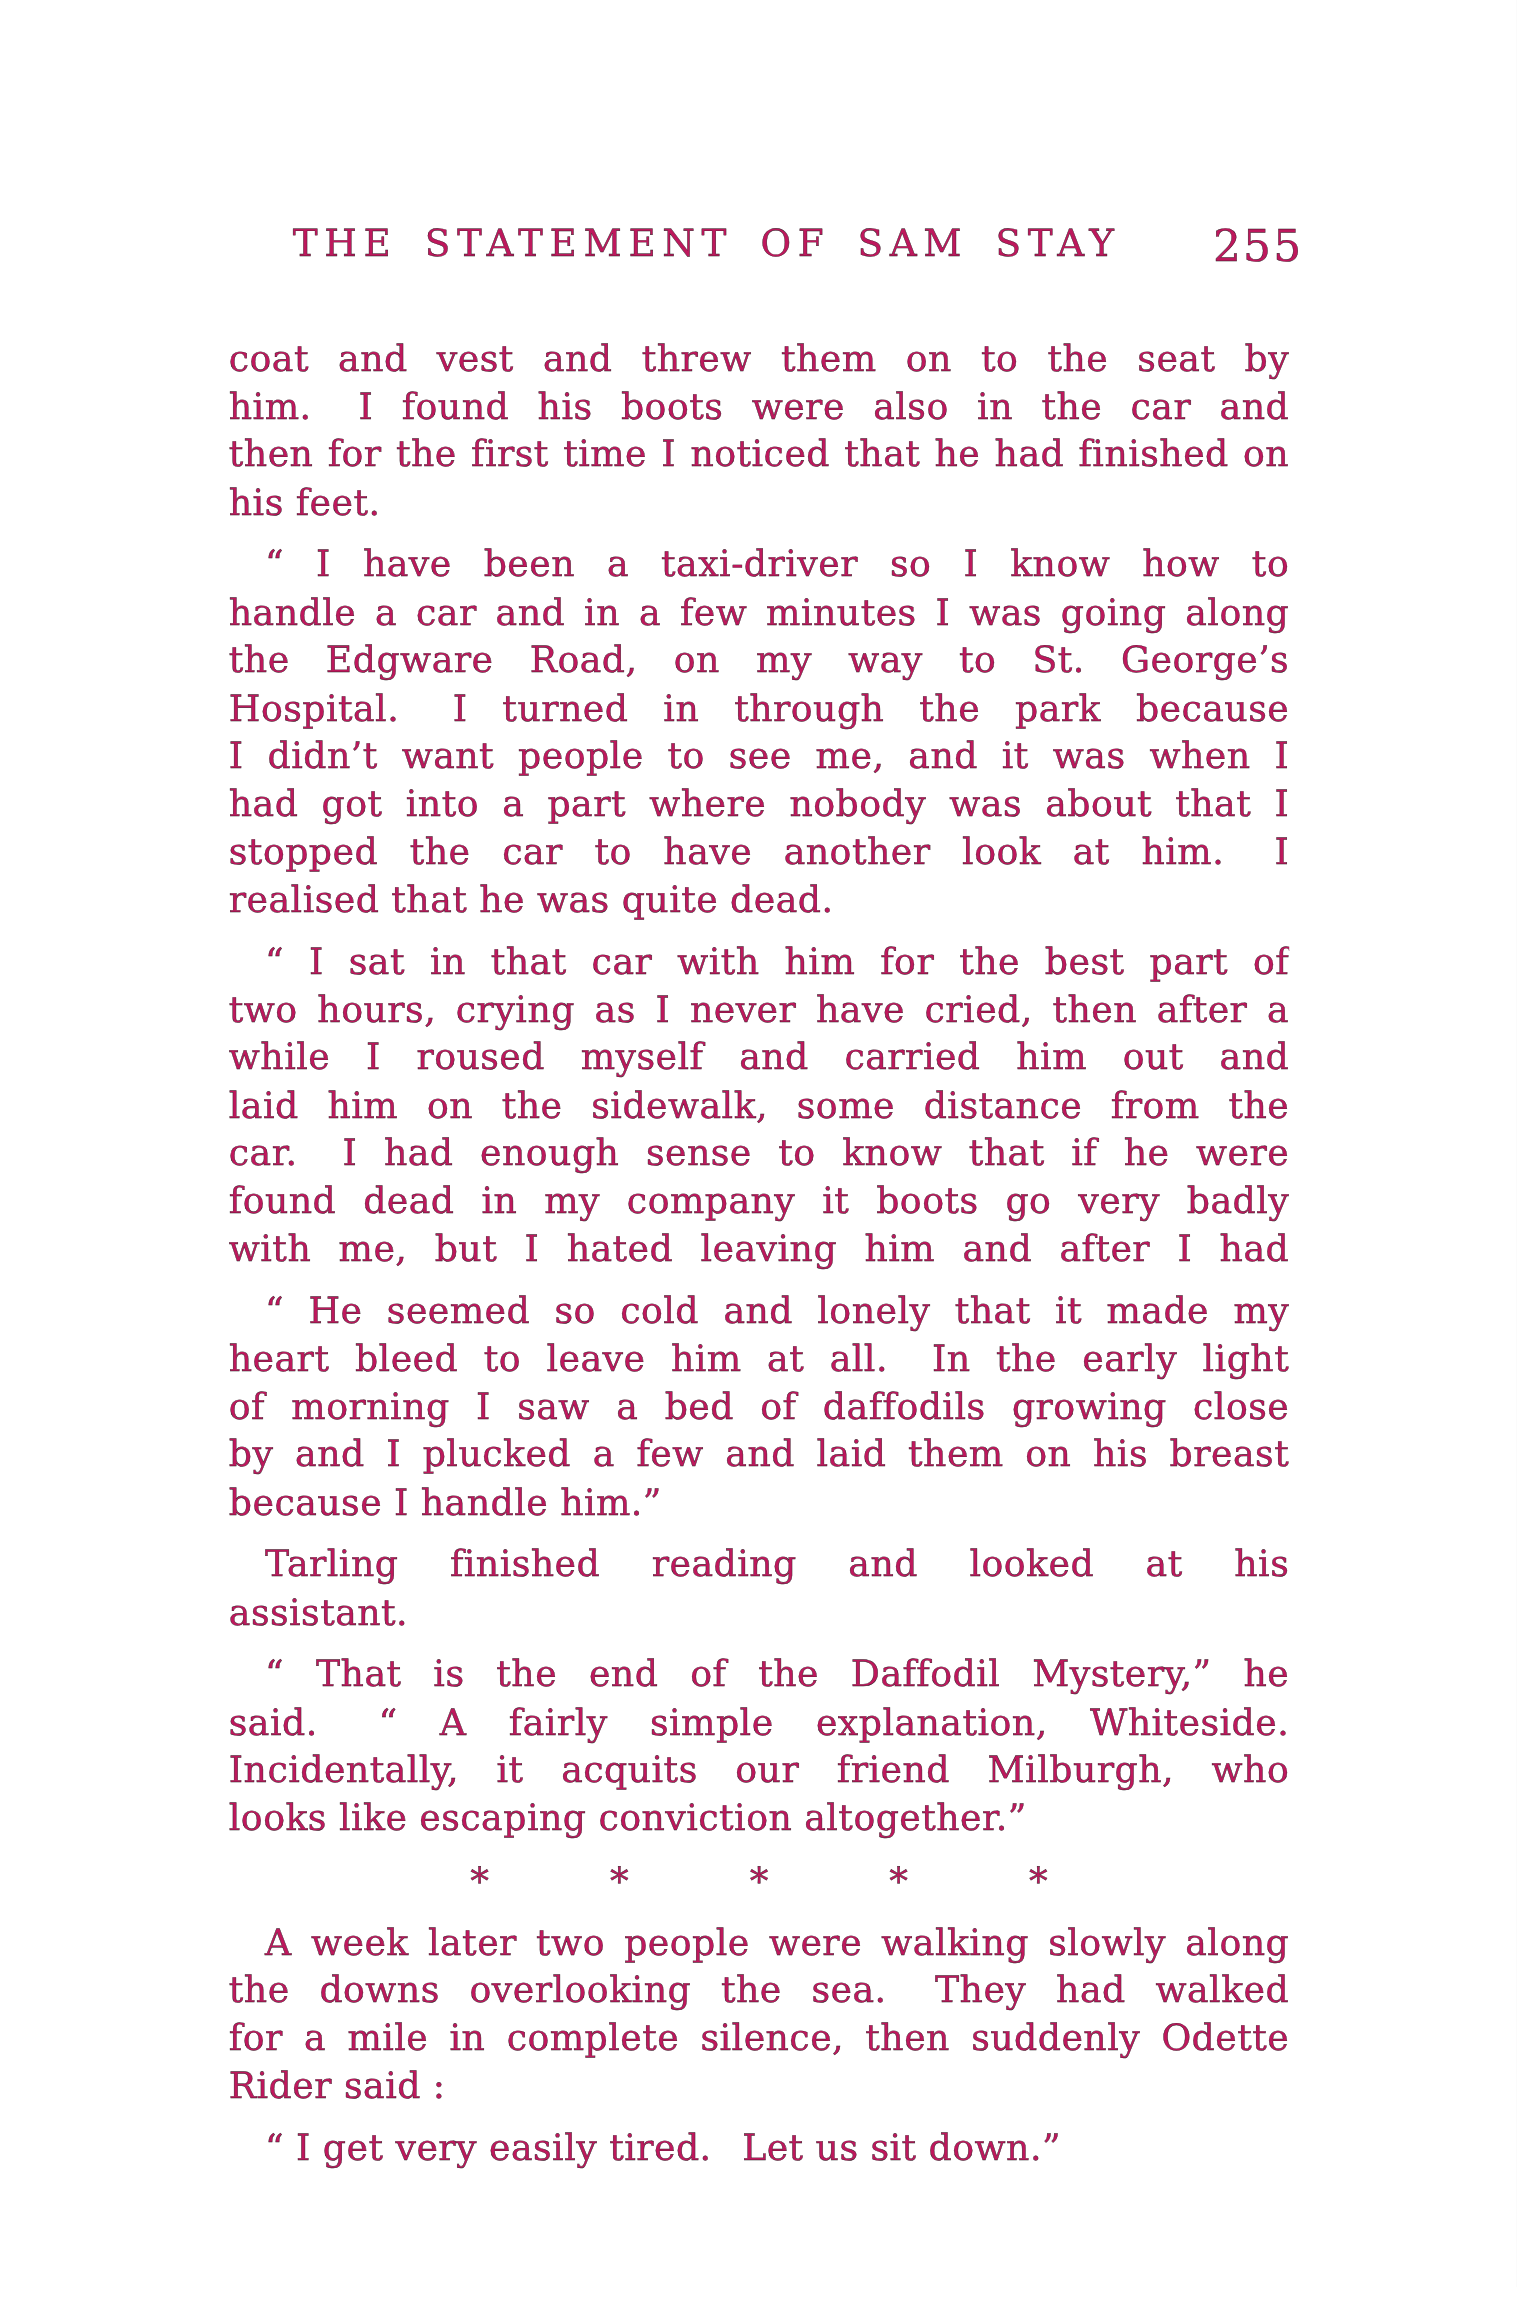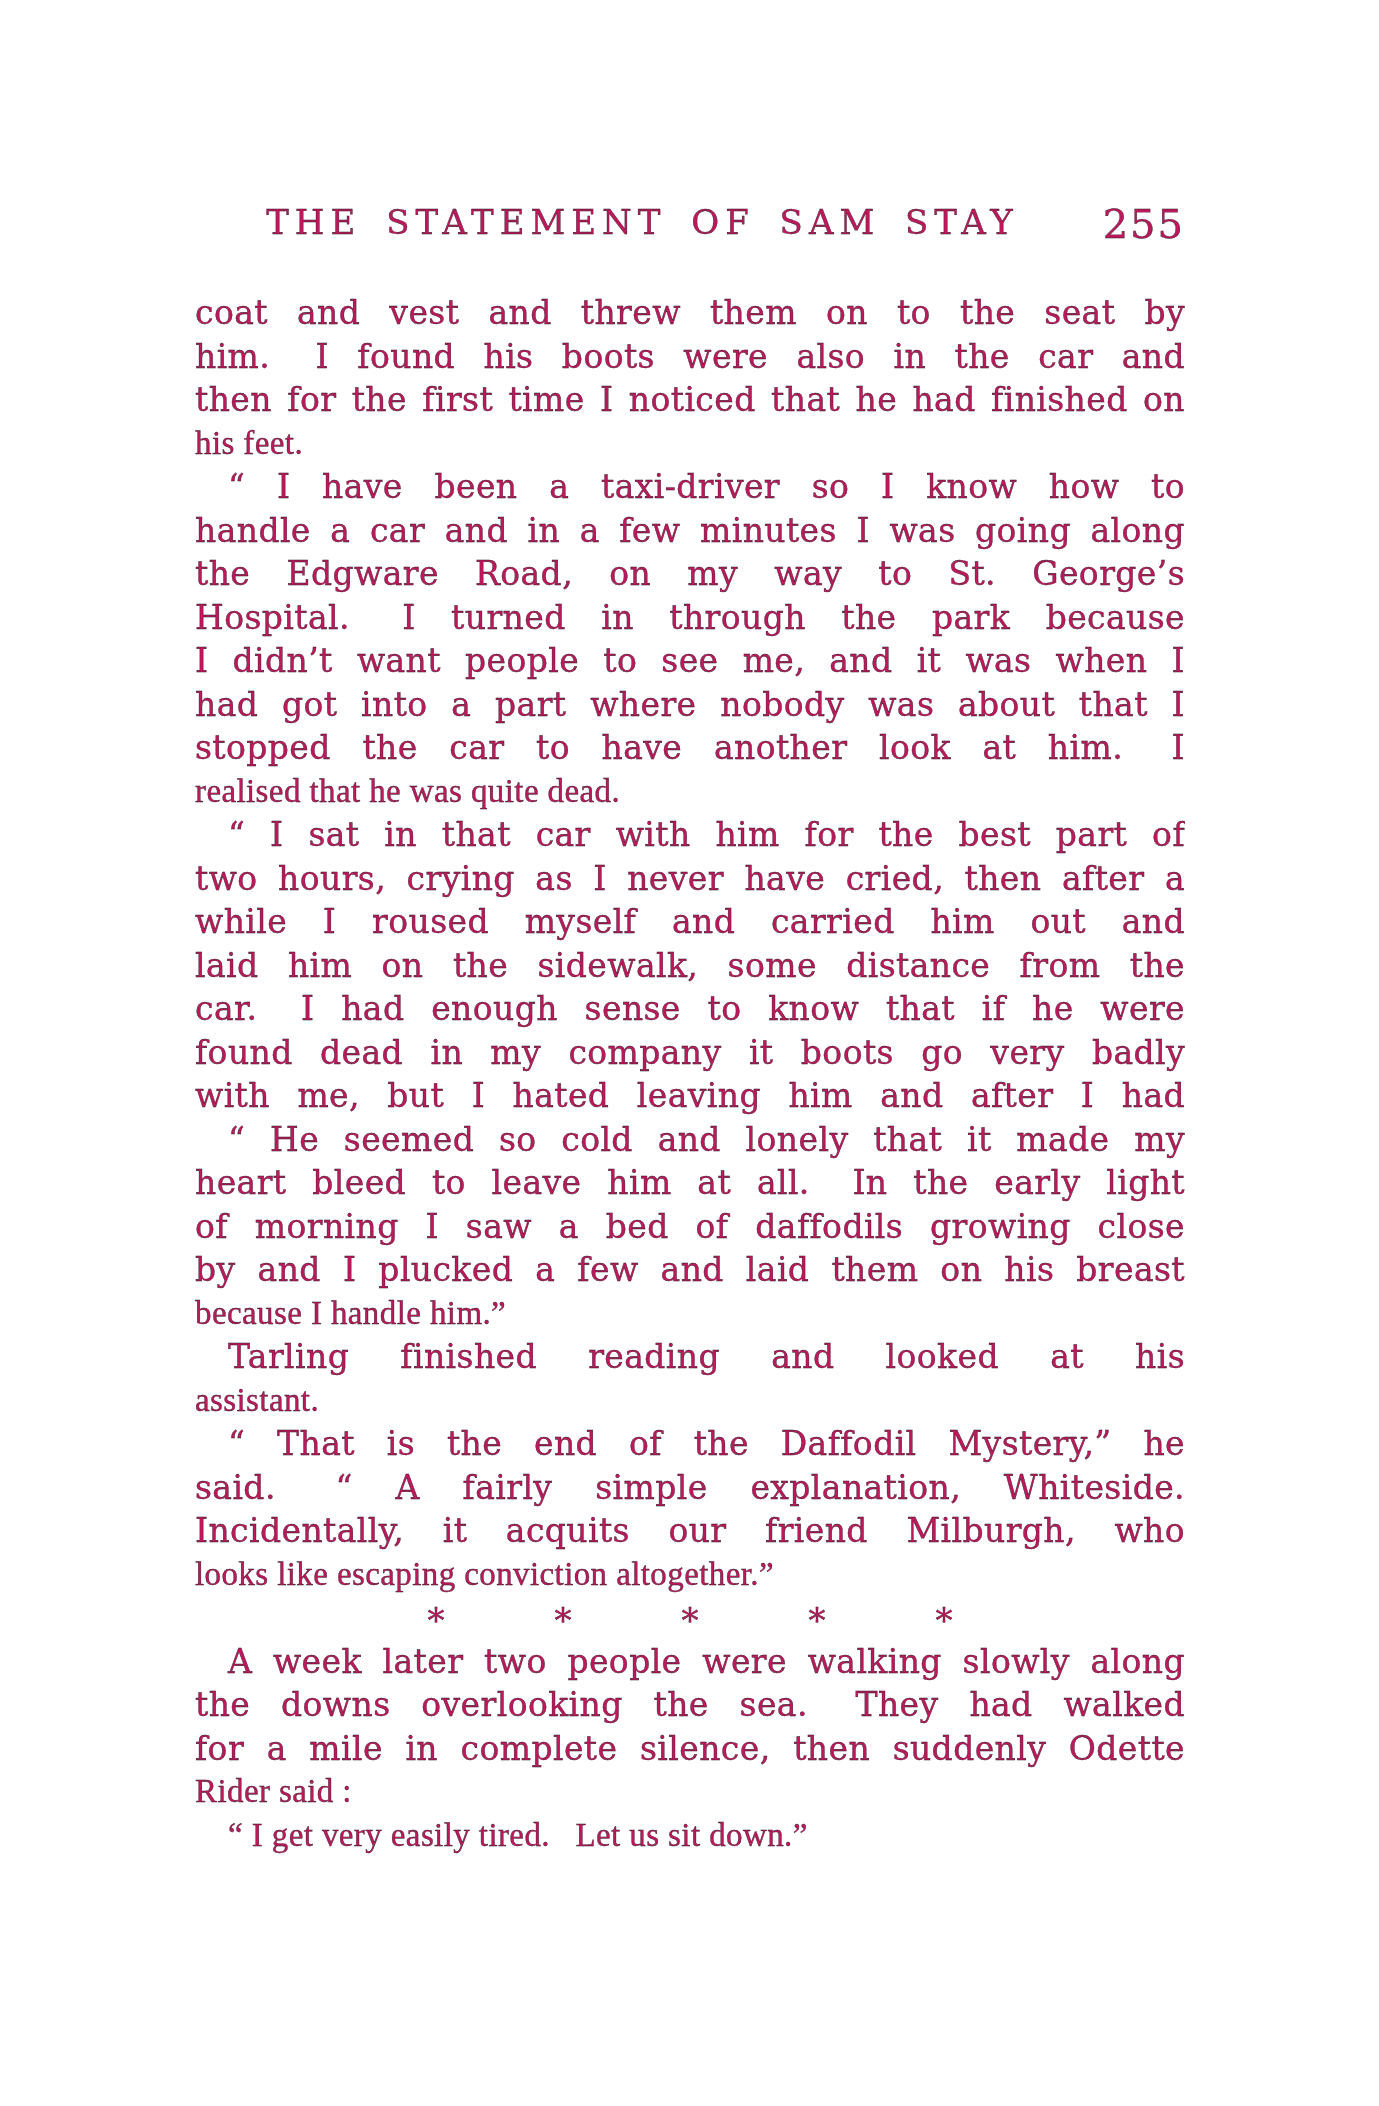--- a/index.html
+++ b/index.html
@@ -22,32 +22,32 @@
     line-height:50px;
     -webkit-text-stroke:0.35px #1c1c1c;
     white-space:nowrap;
   }
   .page-number {
     position:absolute; right:0; top:2px;
     font-size:40px; letter-spacing:2px; line-height:50px;
     -webkit-text-stroke:0.35px #1c1c1c;
   }
   .body-block { position:absolute; left:195px; top:291px; width:990px; }
-  .para { margin:0; padding:0; }
+  .para { margin:13px; padding:0; }
   .ln {
     height:43.5px;
     line-height:43.5px;
     font-size:33px;
     letter-spacing:0.4px;
     text-align:justify;
     text-align-last:justify;
     overflow:hidden;
     -webkit-text-stroke:0.35px #1c1c1c;
   }
-  .ln.end { text-align-last:left;font-family:Liberation Serif, serif; }
+  .ln.end { text-align-last:left; }
   .ln.ind { text-indent:33px; }
   .sep {
     height:43.5px;
     display:flex;
     justify-content:center;
     gap:110px;
     font-size:34px;
     line-height:48px;
     -webkit-text-stroke:0.35px #1c1c1c;
   }

